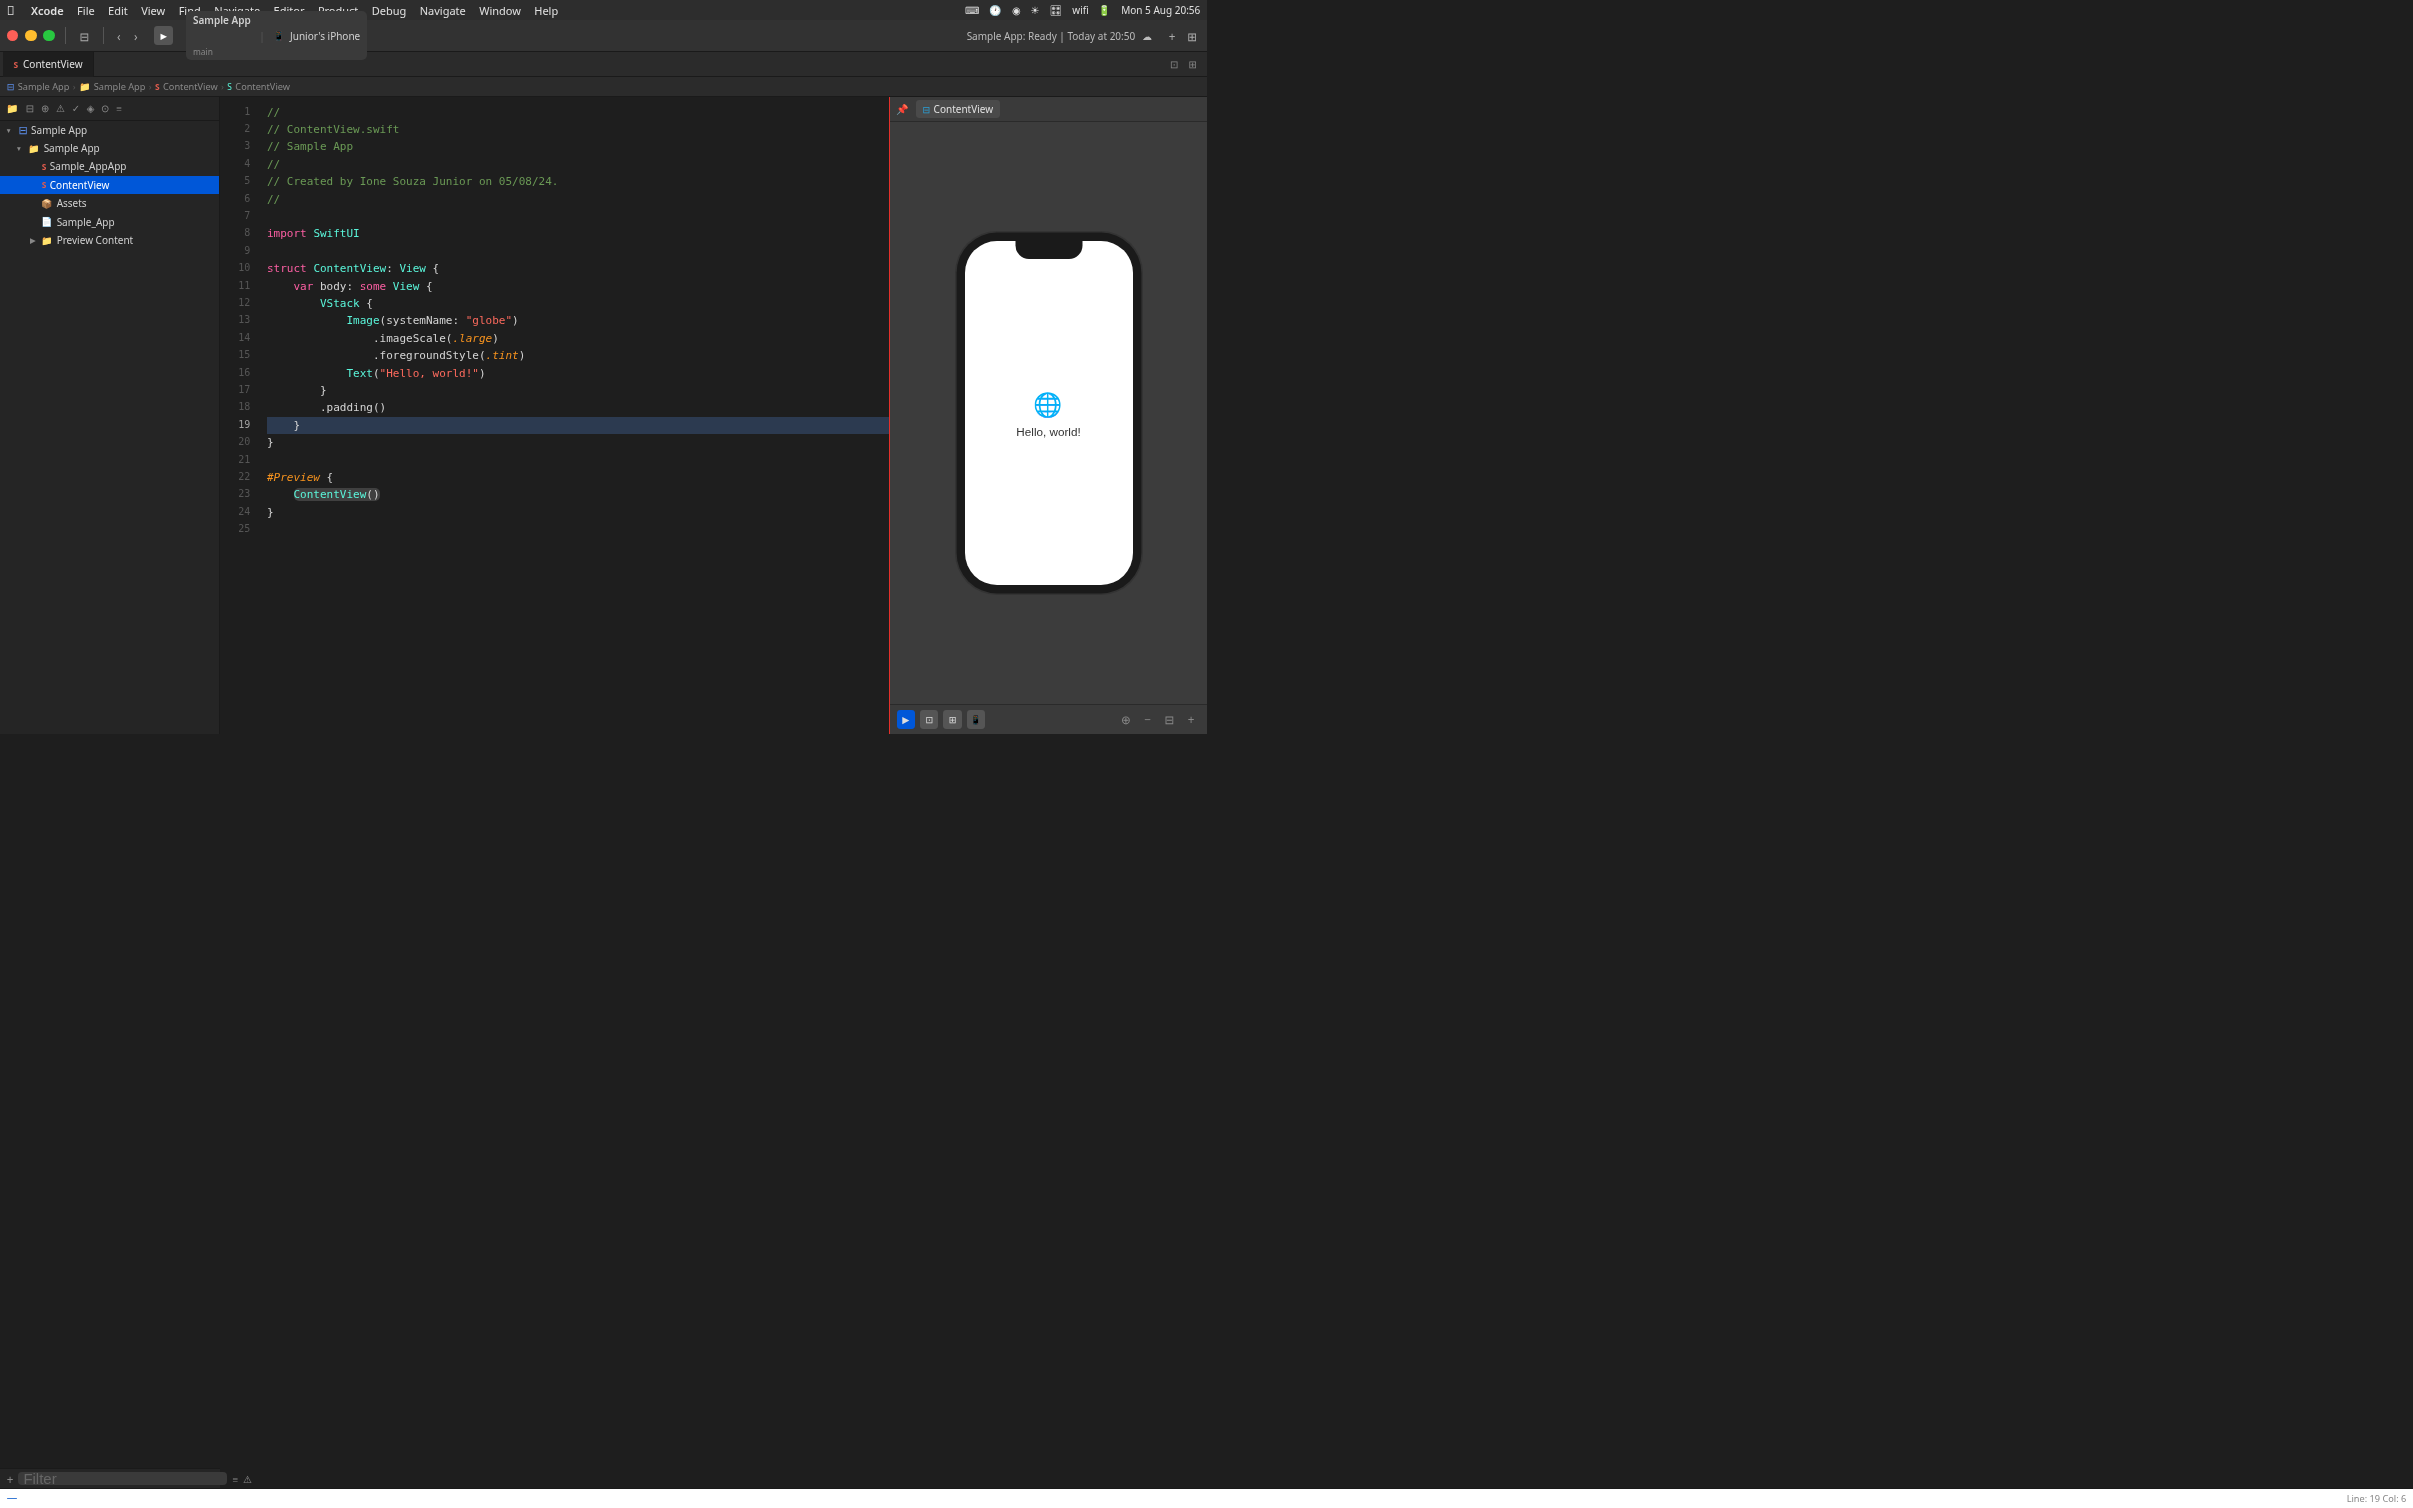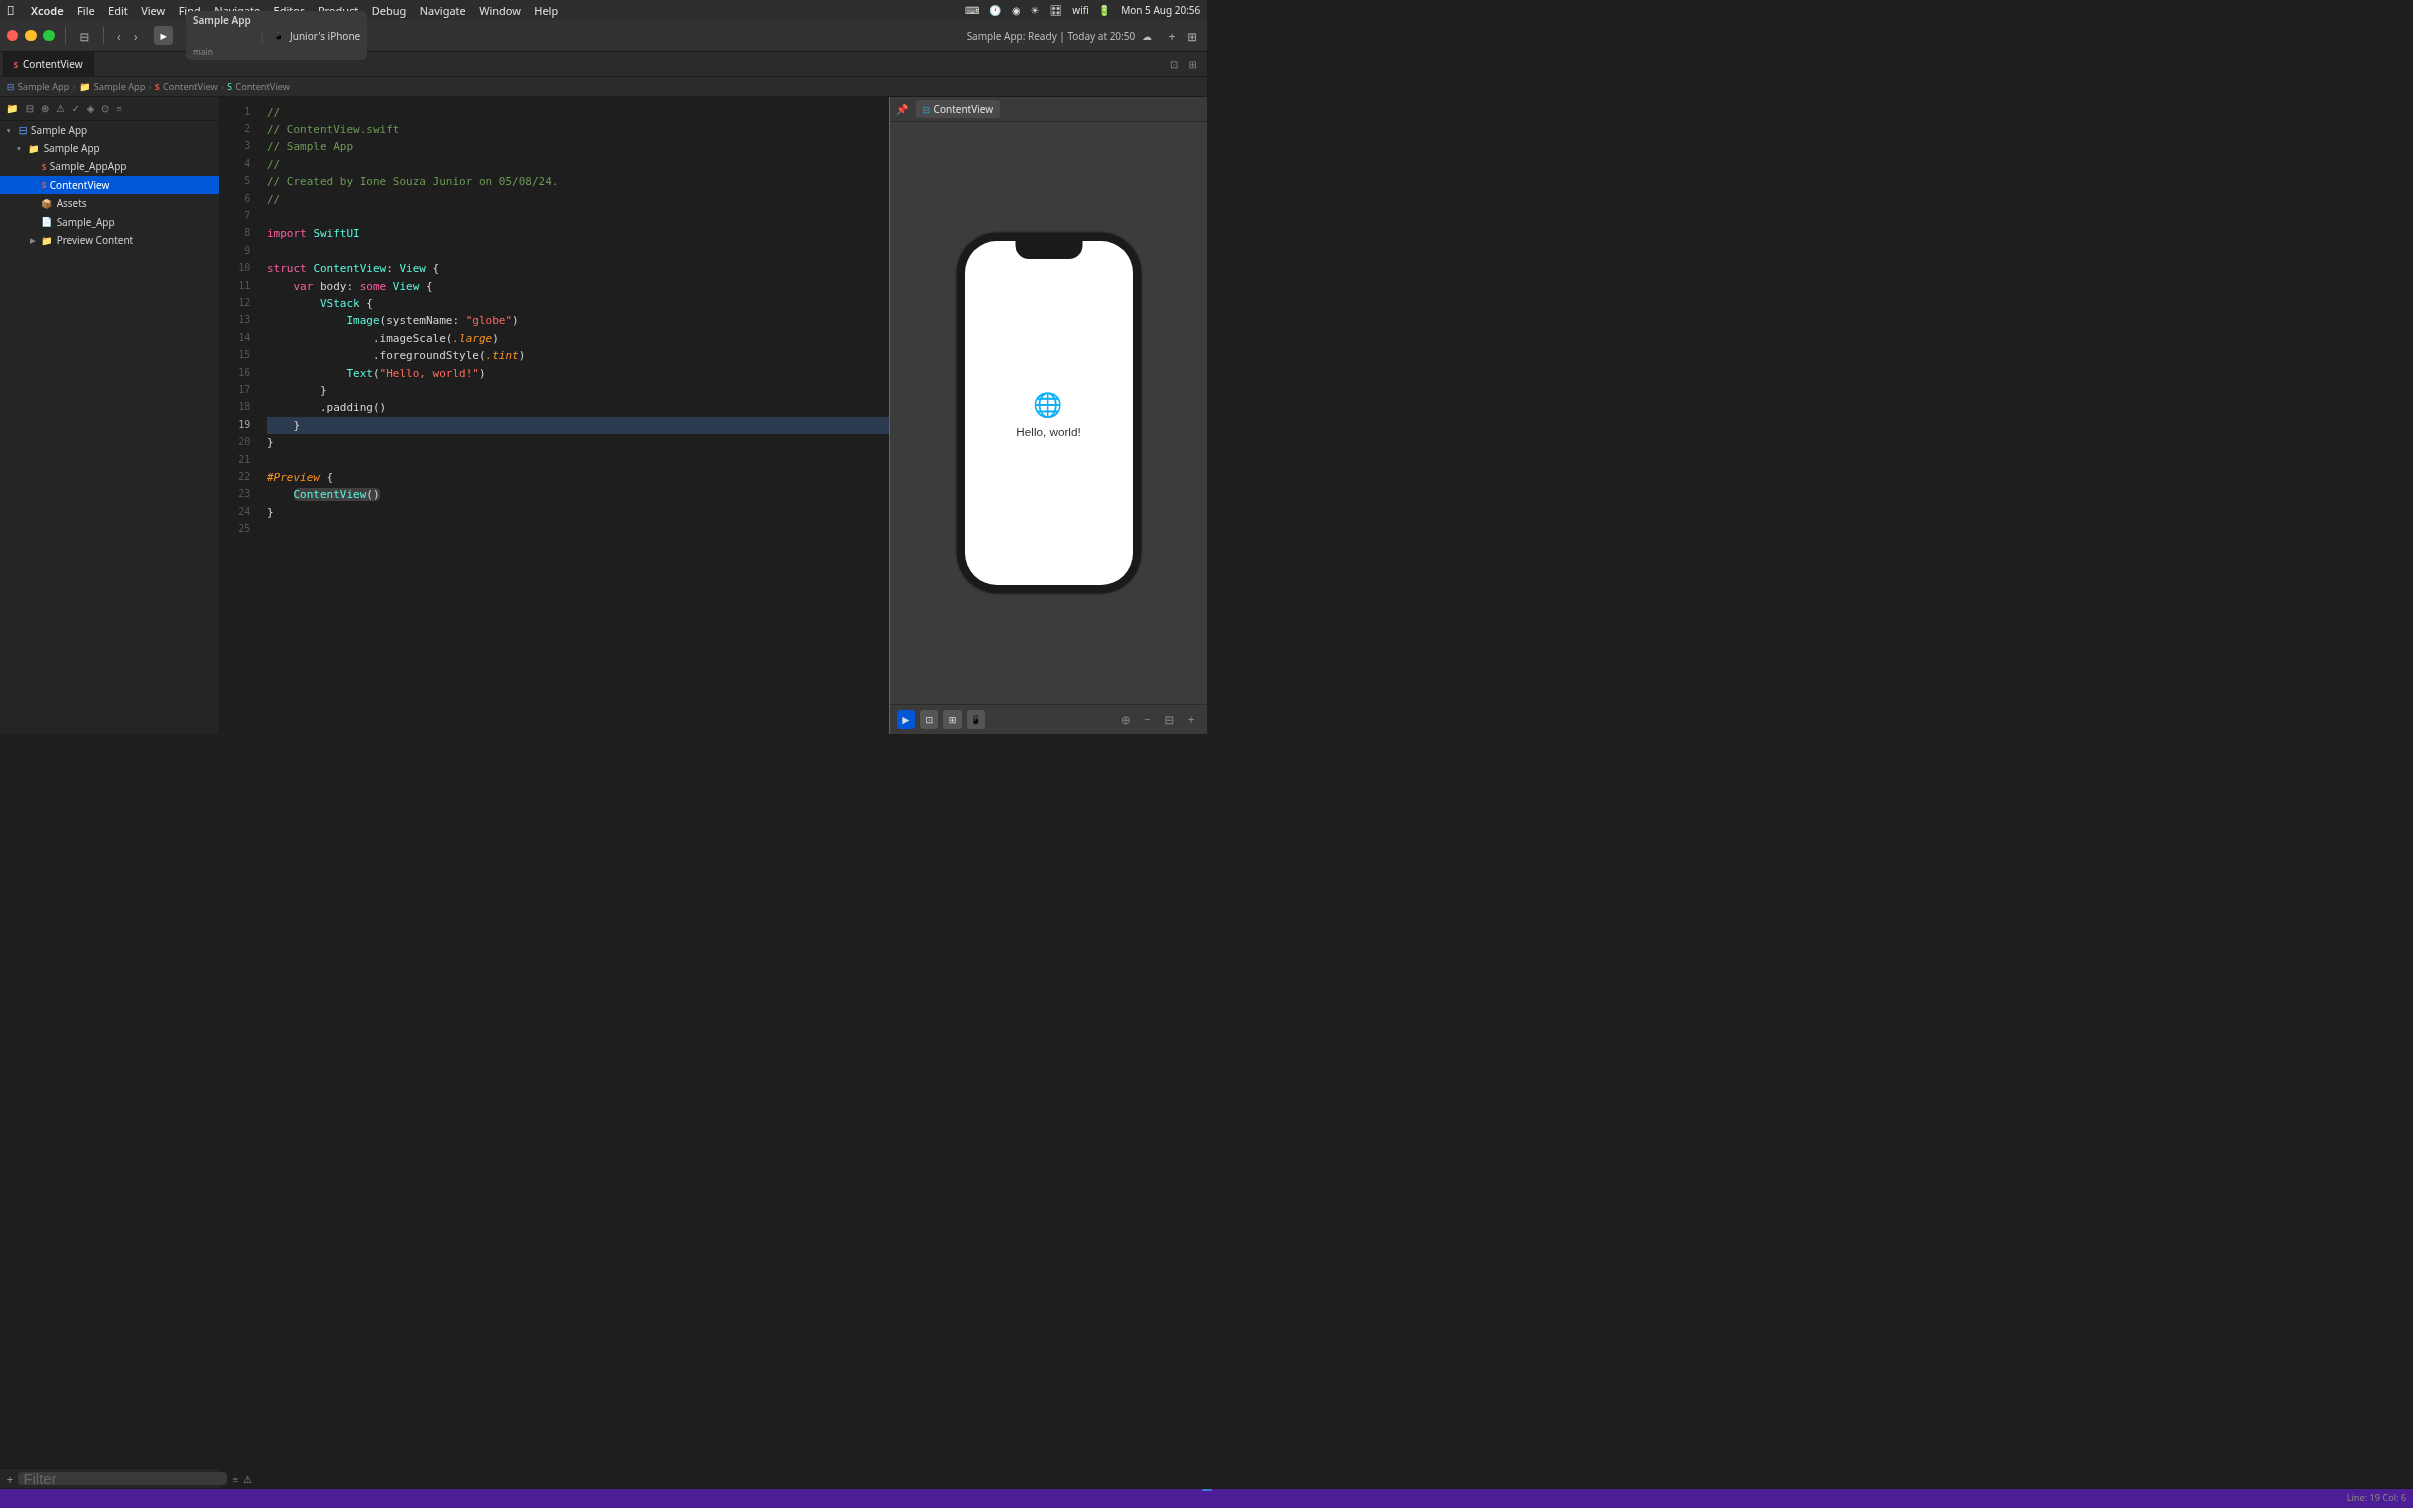--- a/index.html
+++ b/index.html
@@ -128,31 +128,30 @@
 
     
     .main-layout {
       display: flex;
       height: calc(754px - 20px - 32px - 25px - 20px - 20px);
     }
 
     
     .bottombar {
       height: 20px;
-      background: #4c1d95;
+      background: #ffffff;
       display: flex;
       align-items: center;
       padding: 0 6.7px;
       font-size: 9.2px;
       color: #888;
       border-top: 0.8px solid #1a1a1a;
       position: absolute;
       bottom: 0;
       width: 100%;
-      flex-direction: column;
     }
 
     
     .sidebar {
       width: 220px;
       background: #252525;
       border-right: 0.8px solid #1a1a1a;
       overflow-y: auto;
       flex-shrink: 0;
     }

